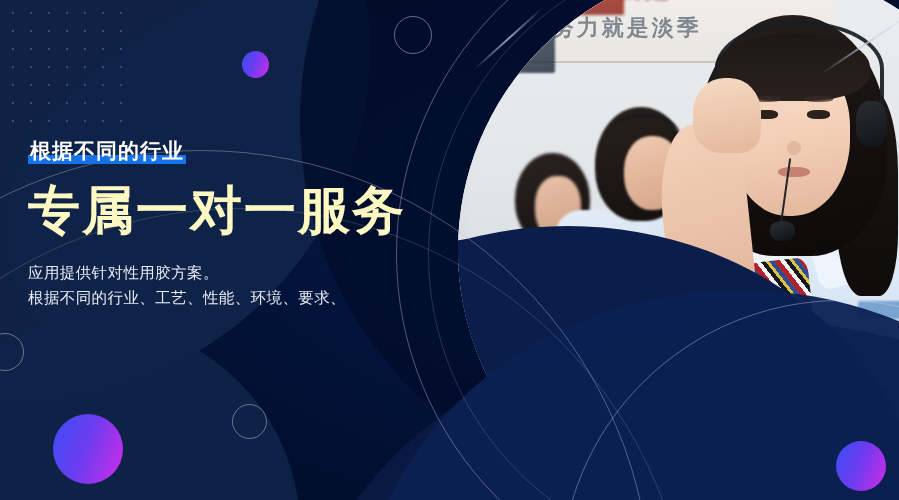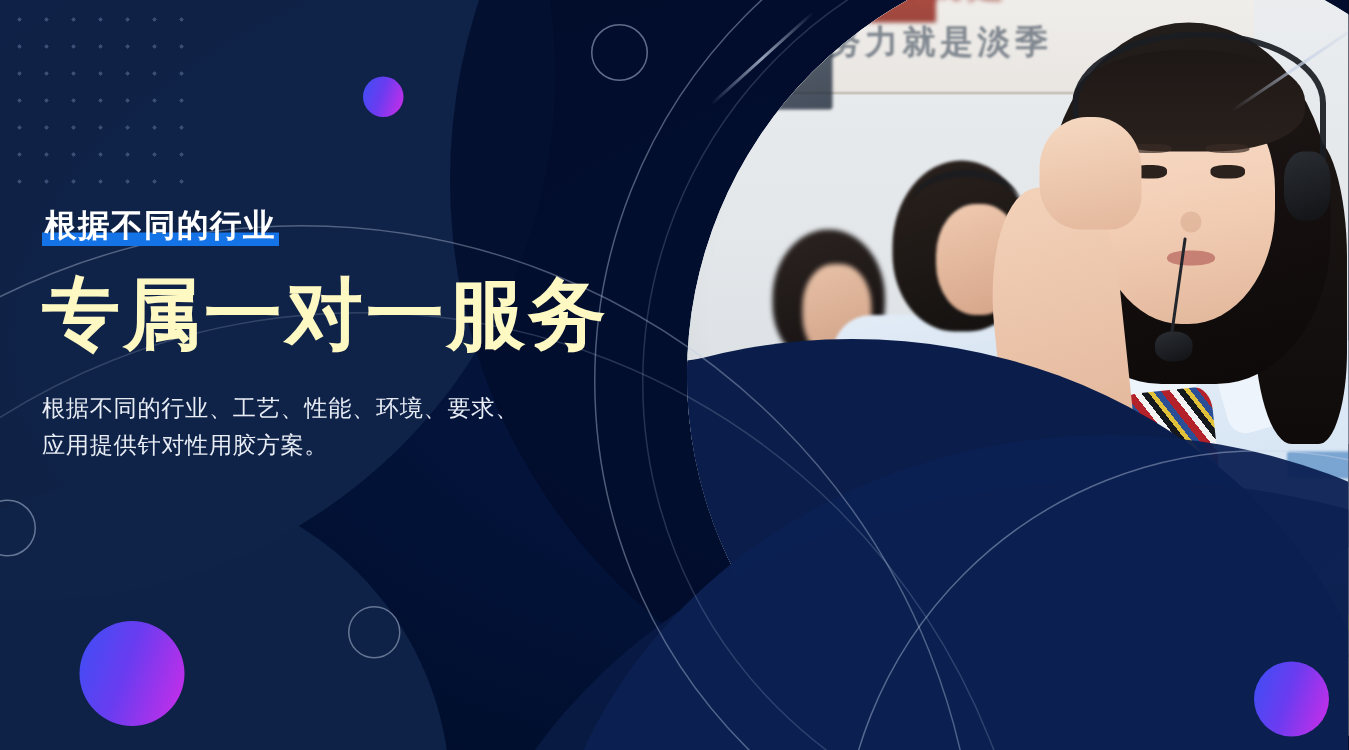--- a/index.html
+++ b/index.html
@@ -522,18 +522,18 @@
   <div class="gdot gdot-lg"></div>
   <div class="gdot gdot-br"></div>
 
   <div class="copy">
     <div class="kicker-wrap">
       <span class="kicker-bar"></span>
       <div class="kicker">根据不同的行业</div>
     </div>
     <div class="title">专属一对一服务</div>
     <div class="desc">
+      <div>应用提供针对性用胶方案。</div>
       <div>根据不同的行业、工艺、性能、环境、要求、</div>
-      <div>应用提供针对性用胶方案。</div>
     </div>
   </div>
 
 </div>
 
 </body></html>

